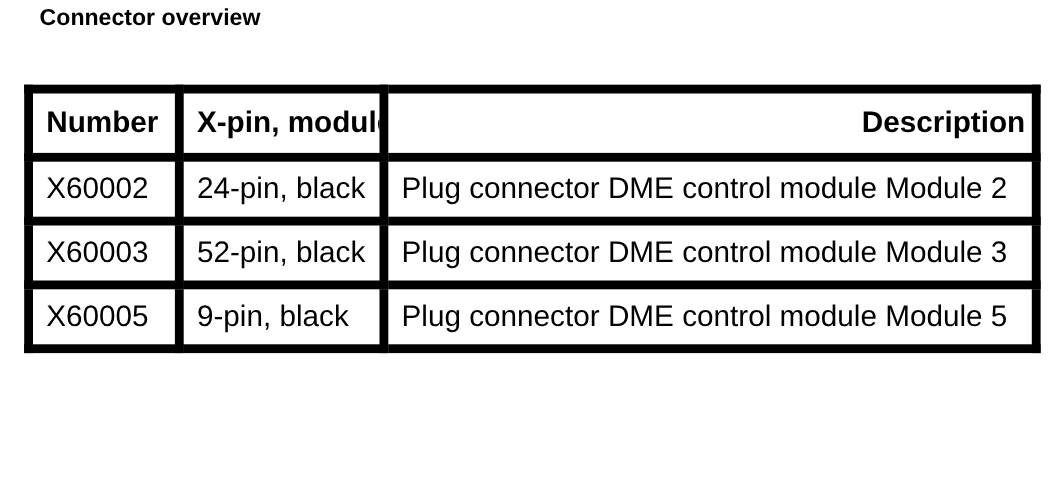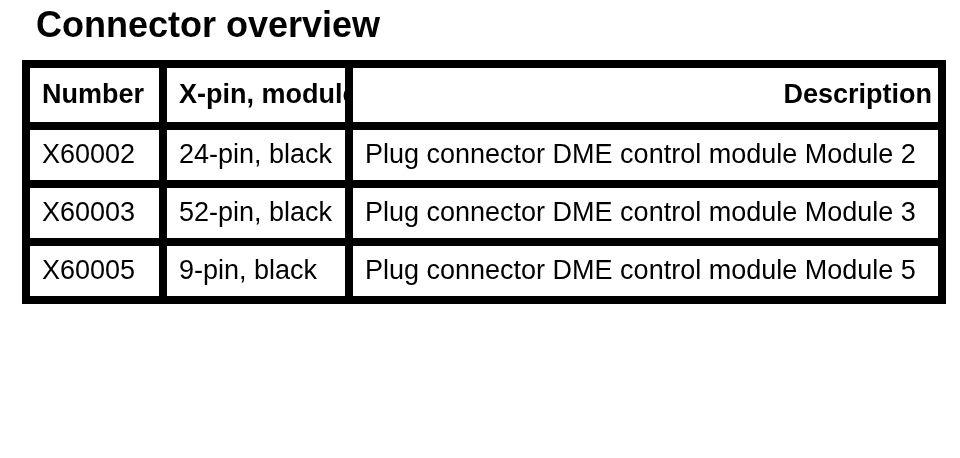--- a/index.html
+++ b/index.html
@@ -18,30 +18,30 @@
     width: 960px;
     height: 458px;
     overflow: hidden;
     background: #ffffff;
   }
   .doc-title {
     position: absolute;
     left: 36px;
     top: 5px;
     margin: 0;
-    font-size: 36px;
+    font-size: 21px;
     font-weight: bold;
     line-height: 1.1;
     white-space: nowrap;
     color: #000000;
   }
   table.connector-table {
     position: absolute;
     left: 22px;
-    top: 60px;
+    top: 77px;
     border-collapse: collapse;
     table-layout: fixed;
     width: 916px;
     padding-left: 45px;
   }
   .connector-table col.col-number { width: 137px; }
   .connector-table col.col-pin    { width: 186px; }
   .connector-table col.col-desc   { width: 593px; }
   .connector-table th,
   .connector-table td {

